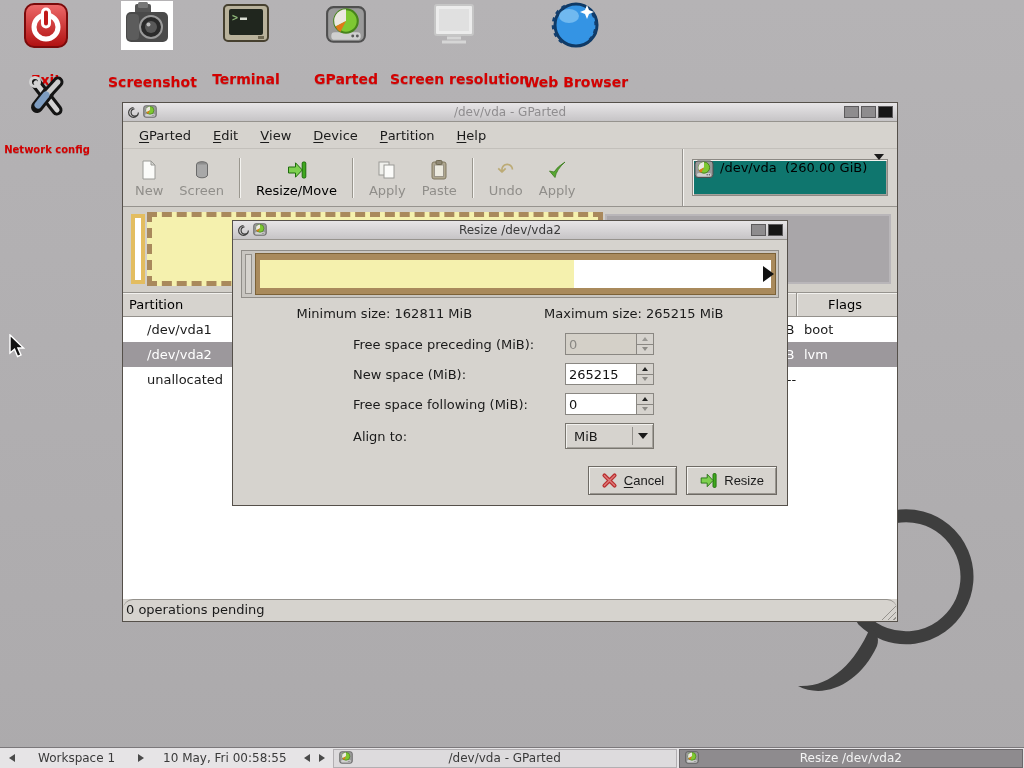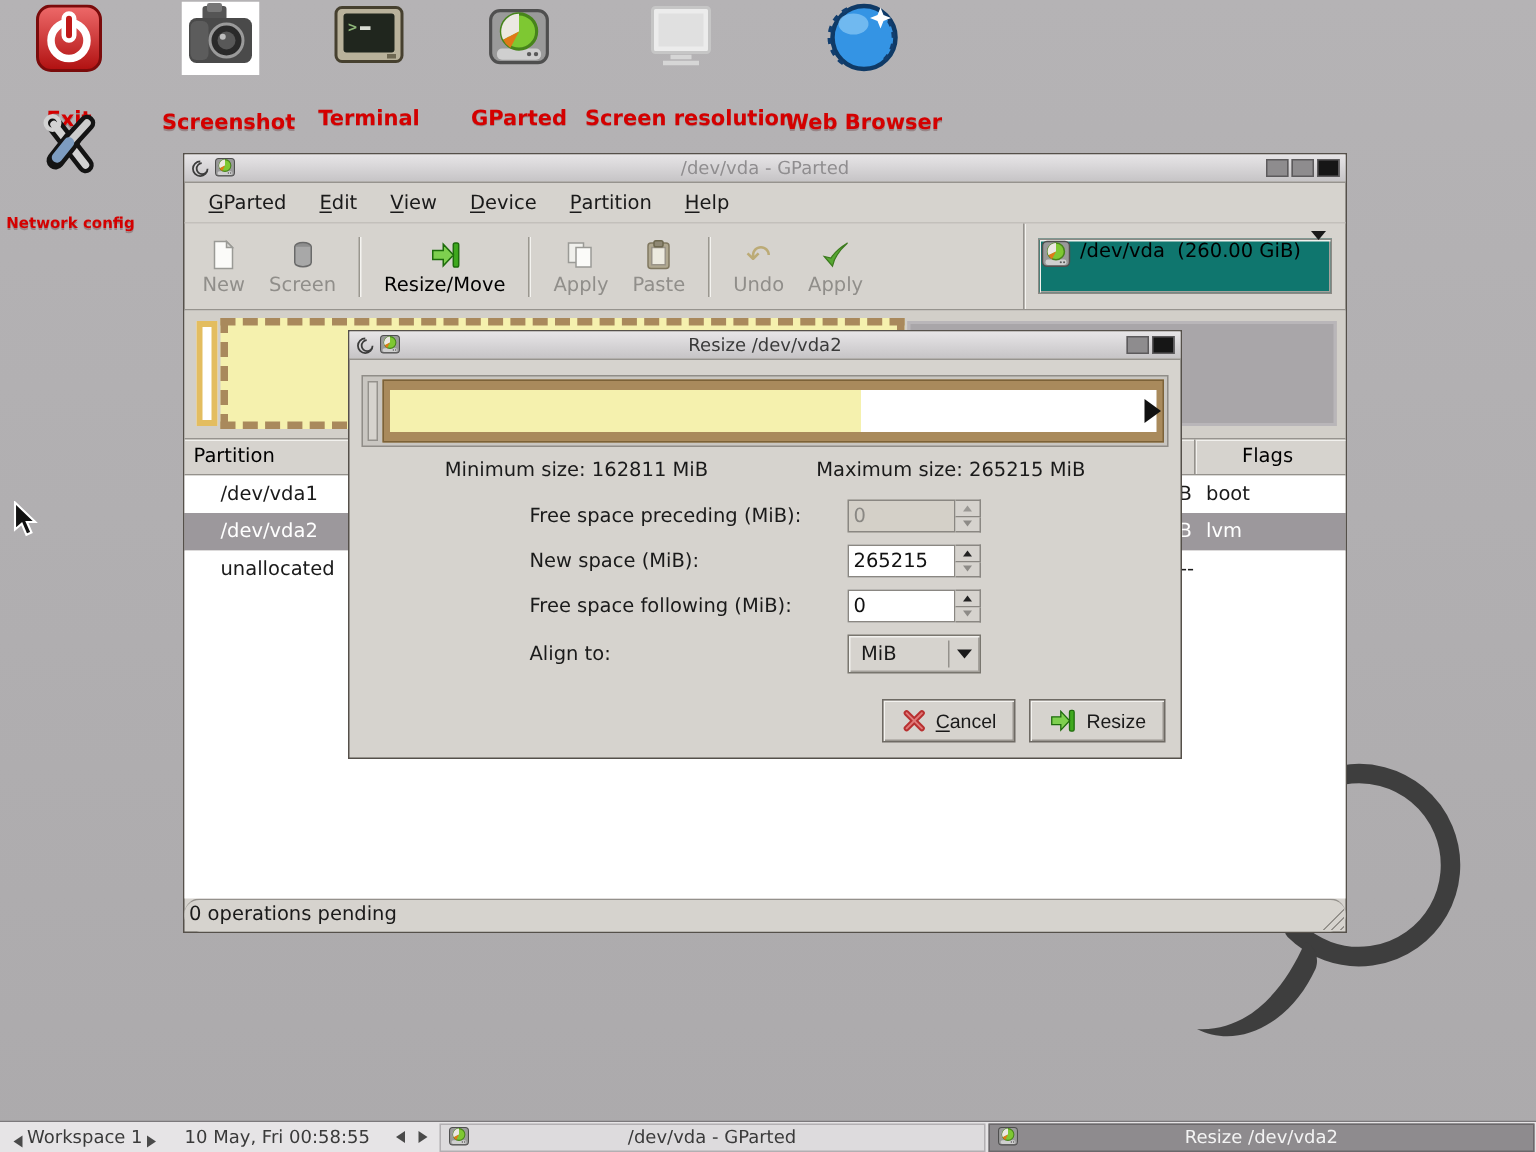--- a/index.html
+++ b/index.html
@@ -80,21 +80,21 @@
   .spin.disabled .sb.up::after { border-bottom-color:#9a9894; }
   .mib-combo { width:89px; height:26px; background:#d6d3ce; border:1px solid #79766f; box-shadow:inset 1px 1px 0 #f2f1ee, inset -1px -1px 0 #a5a29c; display:flex; align-items:center; font-size:13px; }
   .mib-combo .mlab { padding-left:8px; flex:1; }
   .mib-combo .msep { width:1px; align-self:stretch; margin:3px 0; background:#94918c; }
   .mib-combo .marr { width:20px; display:flex; justify-content:center; }
   .dlg-btns { position:absolute; right:10px; bottom:10px; display:flex; gap:9px; }
   .gbtn { height:29px; padding:0 12px; display:inline-flex; align-items:center; gap:6px; background:#d6d3ce; border:1px solid #6e6a64; box-shadow:inset 1px 1px 0 #f4f3f0, inset -1px -1px 0 #99958f; font-size:13px; color:#1a1a1a; }
 
   
   .taskbar { position:absolute; left:0; right:0; bottom:0; height:21px; background:#e6e4e6; border-top:1px solid #7b787b; display:flex; align-items:center; font-size:12px; color:#3a3a3a; z-index:6; }
-  .ws { display:flex; align-items:flex-end; gap:3px; padding:0 9px; white-space:nowrap; }
+  .ws { display:flex; align-items:center; gap:23px; padding:0 9px; white-space:nowrap; }
   .tri { width:0; height:0; }
   .tri.l { border-top:4px solid transparent; border-bottom:4px solid transparent; border-right:6px solid #4a4a4a; }
   .tri.r { border-top:4px solid transparent; border-bottom:4px solid transparent; border-left:6px solid #4a4a4a; }
   .clock { padding:0 10px; white-space:nowrap; }
   .minarrows { display:flex; gap:9px; padding:0 7px; align-items:center; }
   .twin { flex:1; height:19px; margin:0 1px; display:flex; align-items:center; position:relative; background:#dddbdd; border:1px solid #b2afb2; }
   .twin .ticon { margin-left:5px; z-index:1; }
   .twin .tlabel { position:absolute; left:0; right:0; text-align:center; }
   .twin.active { background:#8e8b8e; border-color:#6b686b; color:#f4f4f4; }
 

